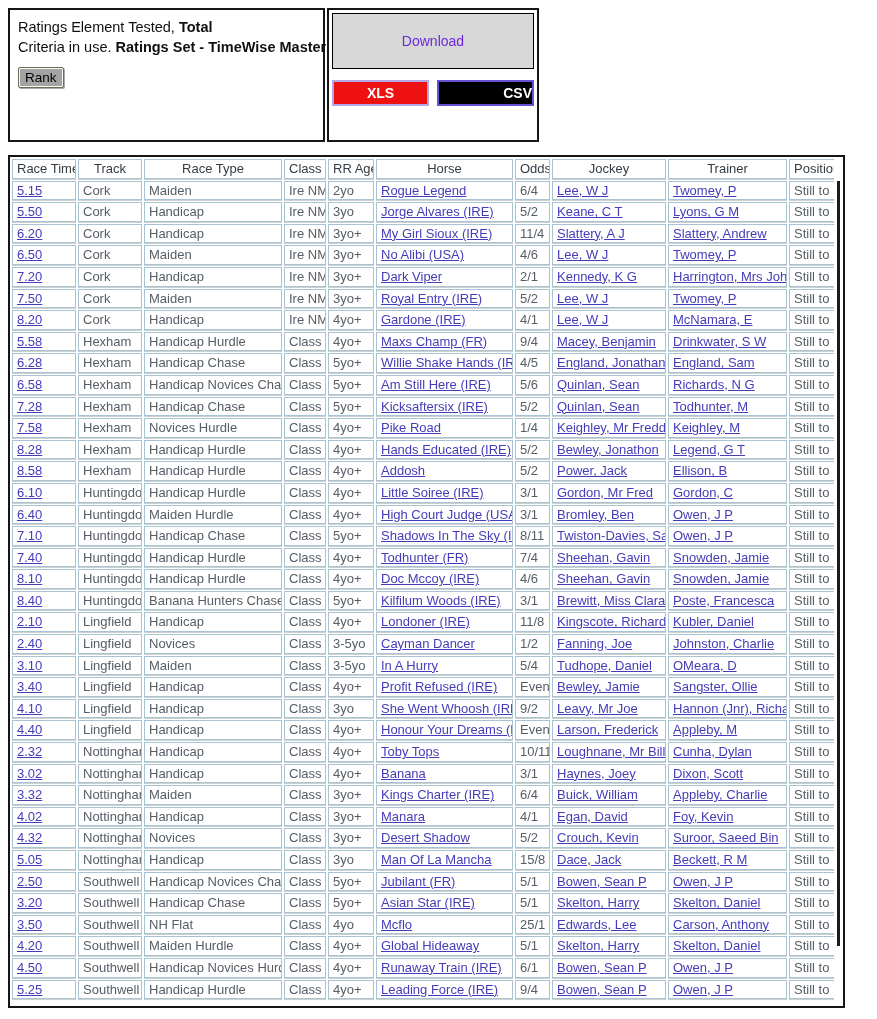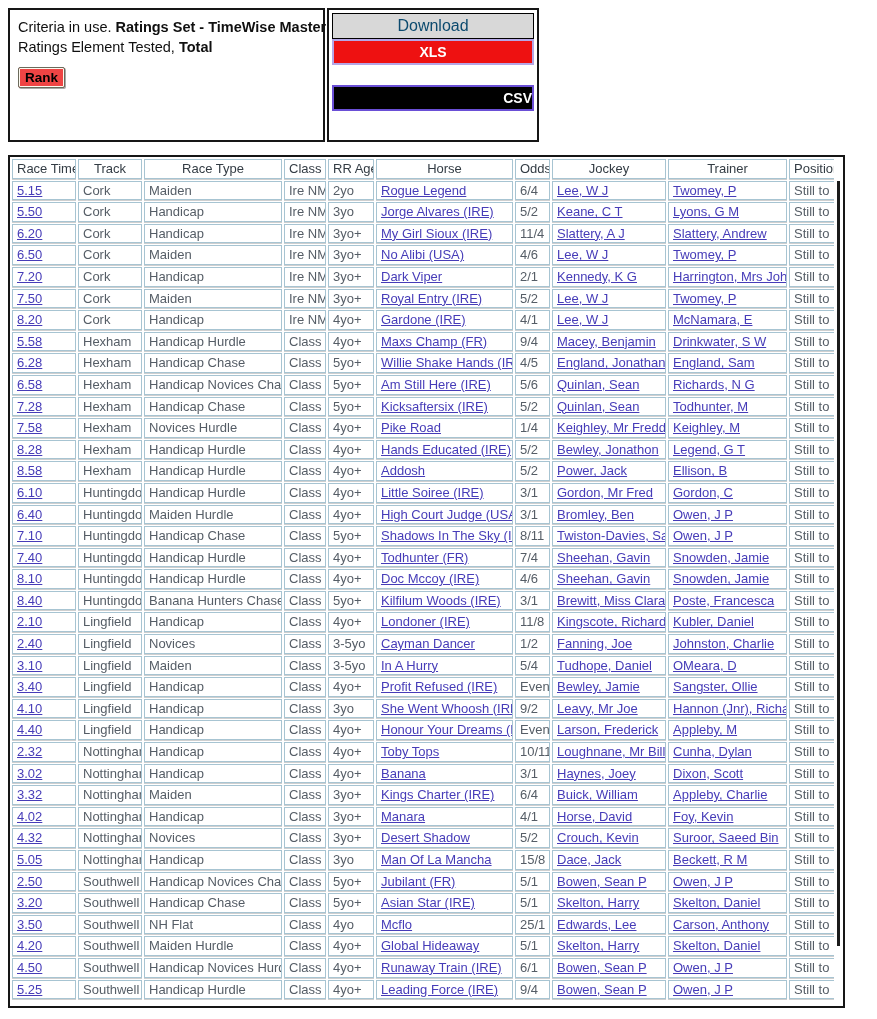--- a/index.html
+++ b/index.html
@@ -19,36 +19,36 @@
   
   .criteria-box{
     position:absolute;left:8px;top:8px;width:317px;height:134px;
     border:2px solid #161616;padding:7px 8px 4px 8px;background:#fff;
   }
   .criteria-line{font-size:14.5px;color:#101010;line-height:1.4;white-space:nowrap;}
   .criteria-line b{font-weight:bold;}
   .rank-row{margin-top:9px;}
   .top-row{margin-top:7px;display:flex;gap:4px;}
   .btn-beige{
-    background:#ef4444;border:1px solid #65655а;
+    background:#a3a3a3;border:1px solid #65655а;
     border:1px solid #6b6b5c;border-radius:2px;
     box-shadow:inset 0 0 0 1px #fcf9f0,1px 1px 0 #aaa;
     font-family:"Liberation Sans", sans-serif;
-    font-size:13.5px;color:#000;padding:2px 6px;cursor:pointer;font-weight:bold;
+    font-size:13.5px;color:#000;padding:2px 6px;cursor:pointer;
   }
   
   .download-box{
     position:absolute;left:327px;top:8px;width:212px;height:134px;
     border:2px solid #161616;padding:3px;background:#fff;
   }
   .download-title{
-    border:1px solid #000;background:#d8d8d8;color:#0c4a6e;
-    text-align:center;font-size:16px;padding:3px 0;
-  }
-  .download-buttons{display:flex;gap:20px;margin-top:0;flex-direction:column;}
+    border:1px solid #000;background:#d8d8d8;color:#6d28d9;
+    text-align:center;font-size:14px;padding:19px 0;
+  }
+  .download-buttons{display:flex;gap:8px;margin-top:11px;}
   .dl-btn{
     flex:1;text-align:center;font-weight:bold;color:#fff;font-size:14px;
     padding:3px 0;cursor:pointer;font-family:"Liberation Sans", sans-serif;
   }
   .dl-xls{background:var(--xls);border:2px solid #b5a6e6;}
   .dl-csv{background:var(--csv);border:2px solid #6a4fd6;text-align:right;}
   
   .table-block{
     position:absolute;left:8px;top:155px;width:837px;height:853px;
     border:2px solid #161616;background:#fff;overflow:hidden;
@@ -71,22 +71,22 @@
     position:absolute;top:0;right:0;width:9px;height:100%;background:#fff;
   }
   .scroll-thumb{
     position:absolute;top:24px;right:3px;width:3px;height:765px;background:#1b1b1b;
   }
 </style>
 </head>
 <body>
 
 <div class="criteria-box">
+  <div class="criteria-line"><span>Ratings Element Tested, </span><b>Total</b></div>
   <div class="criteria-line"><span>Criteria in use. </span><b>Ratings Set - TimeWise Master</b></div>
-  <div class="criteria-line"><span>Ratings Element Tested, </span><b>Total</b></div>
   <div class="rank-row">
     <button class="btn-beige">Rank</button>
   </div>
 </div>
 
 <div class="download-box">
   <div class="download-title">Download</div>
   <div class="download-buttons">
     <div class="dl-btn dl-xls">XLS</div>
     <div class="dl-btn dl-csv">CSV</div>
@@ -472,21 +472,21 @@
             <td>Still to Run</td>
           </tr>
           <tr>
             <td><a href="#">4.02</a></td>
             <td>Nottingham</td>
             <td>Handicap</td>
             <td>Class 4</td>
             <td>3yo+</td>
             <td><a href="#">Manara</a></td>
             <td>4/1</td>
-            <td><a href="#">Horse, David</a></td>
+            <td><a href="#">Egan, David</a></td>
             <td><a href="#">Foy, Kevin</a></td>
             <td>Still to Run</td>
           </tr>
           <tr>
             <td><a href="#">4.32</a></td>
             <td>Nottingham</td>
             <td>Novices</td>
             <td>Class 5</td>
             <td>3yo+</td>
             <td><a href="#">Desert Shadow</a></td>

